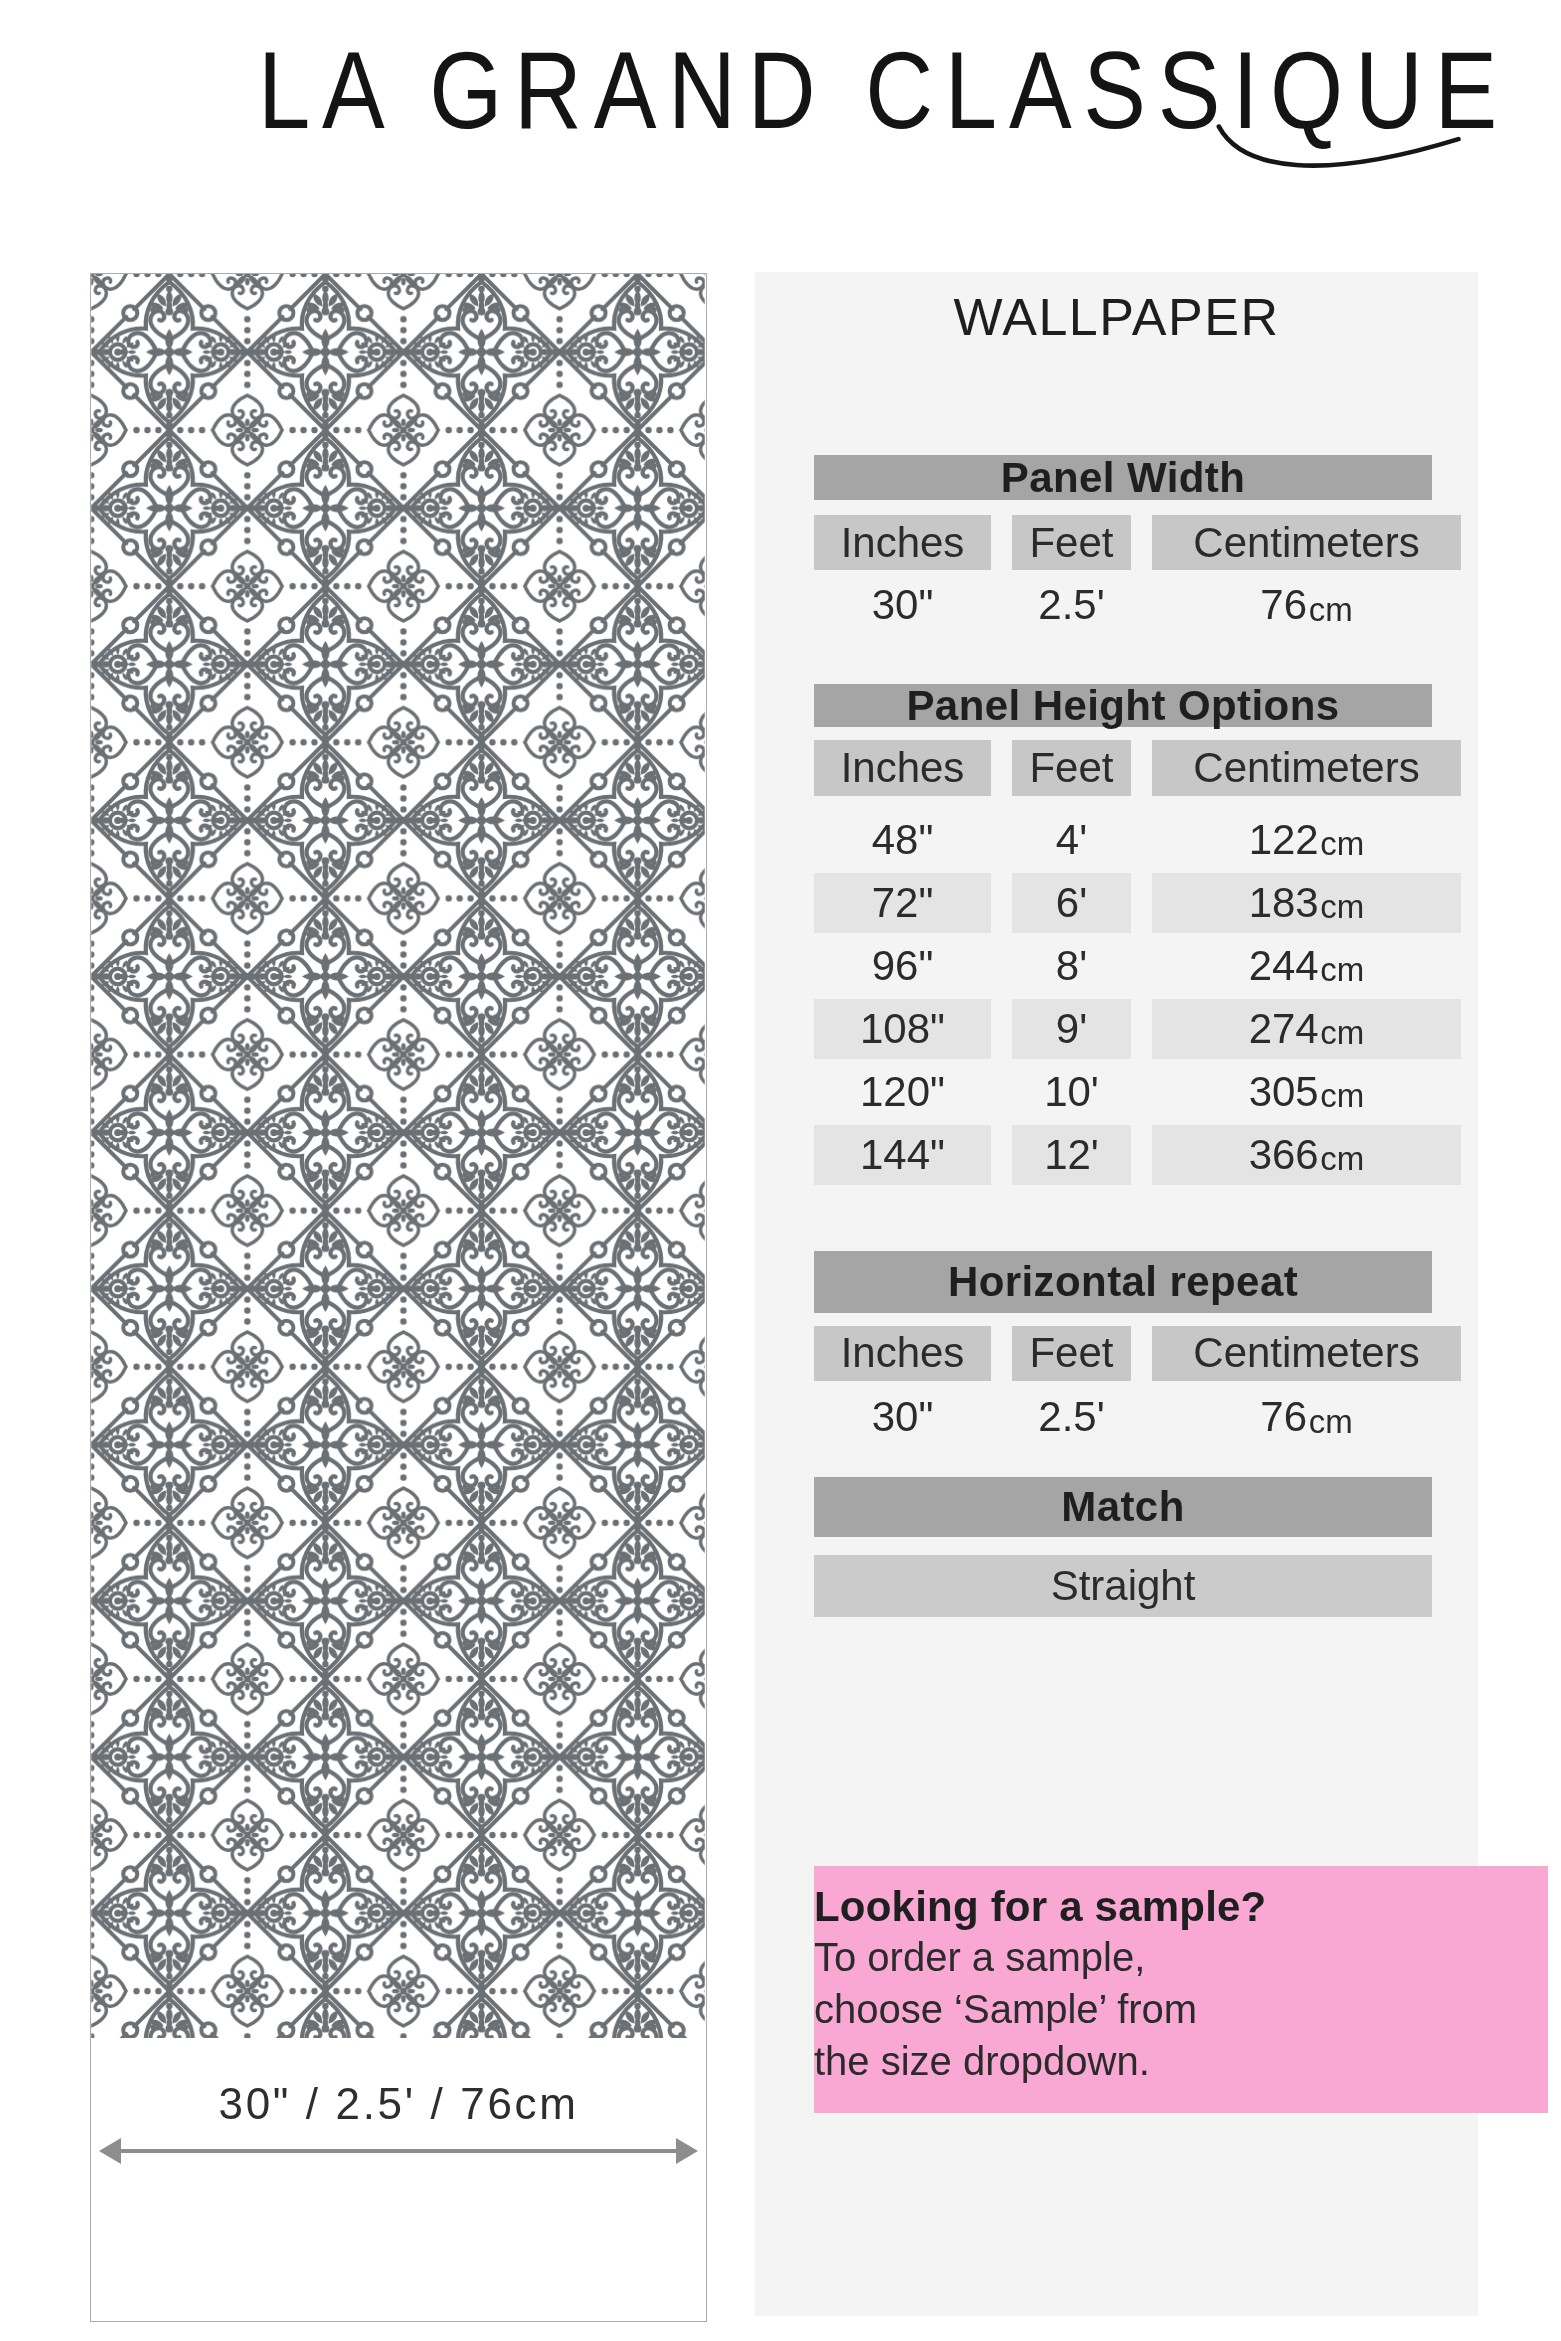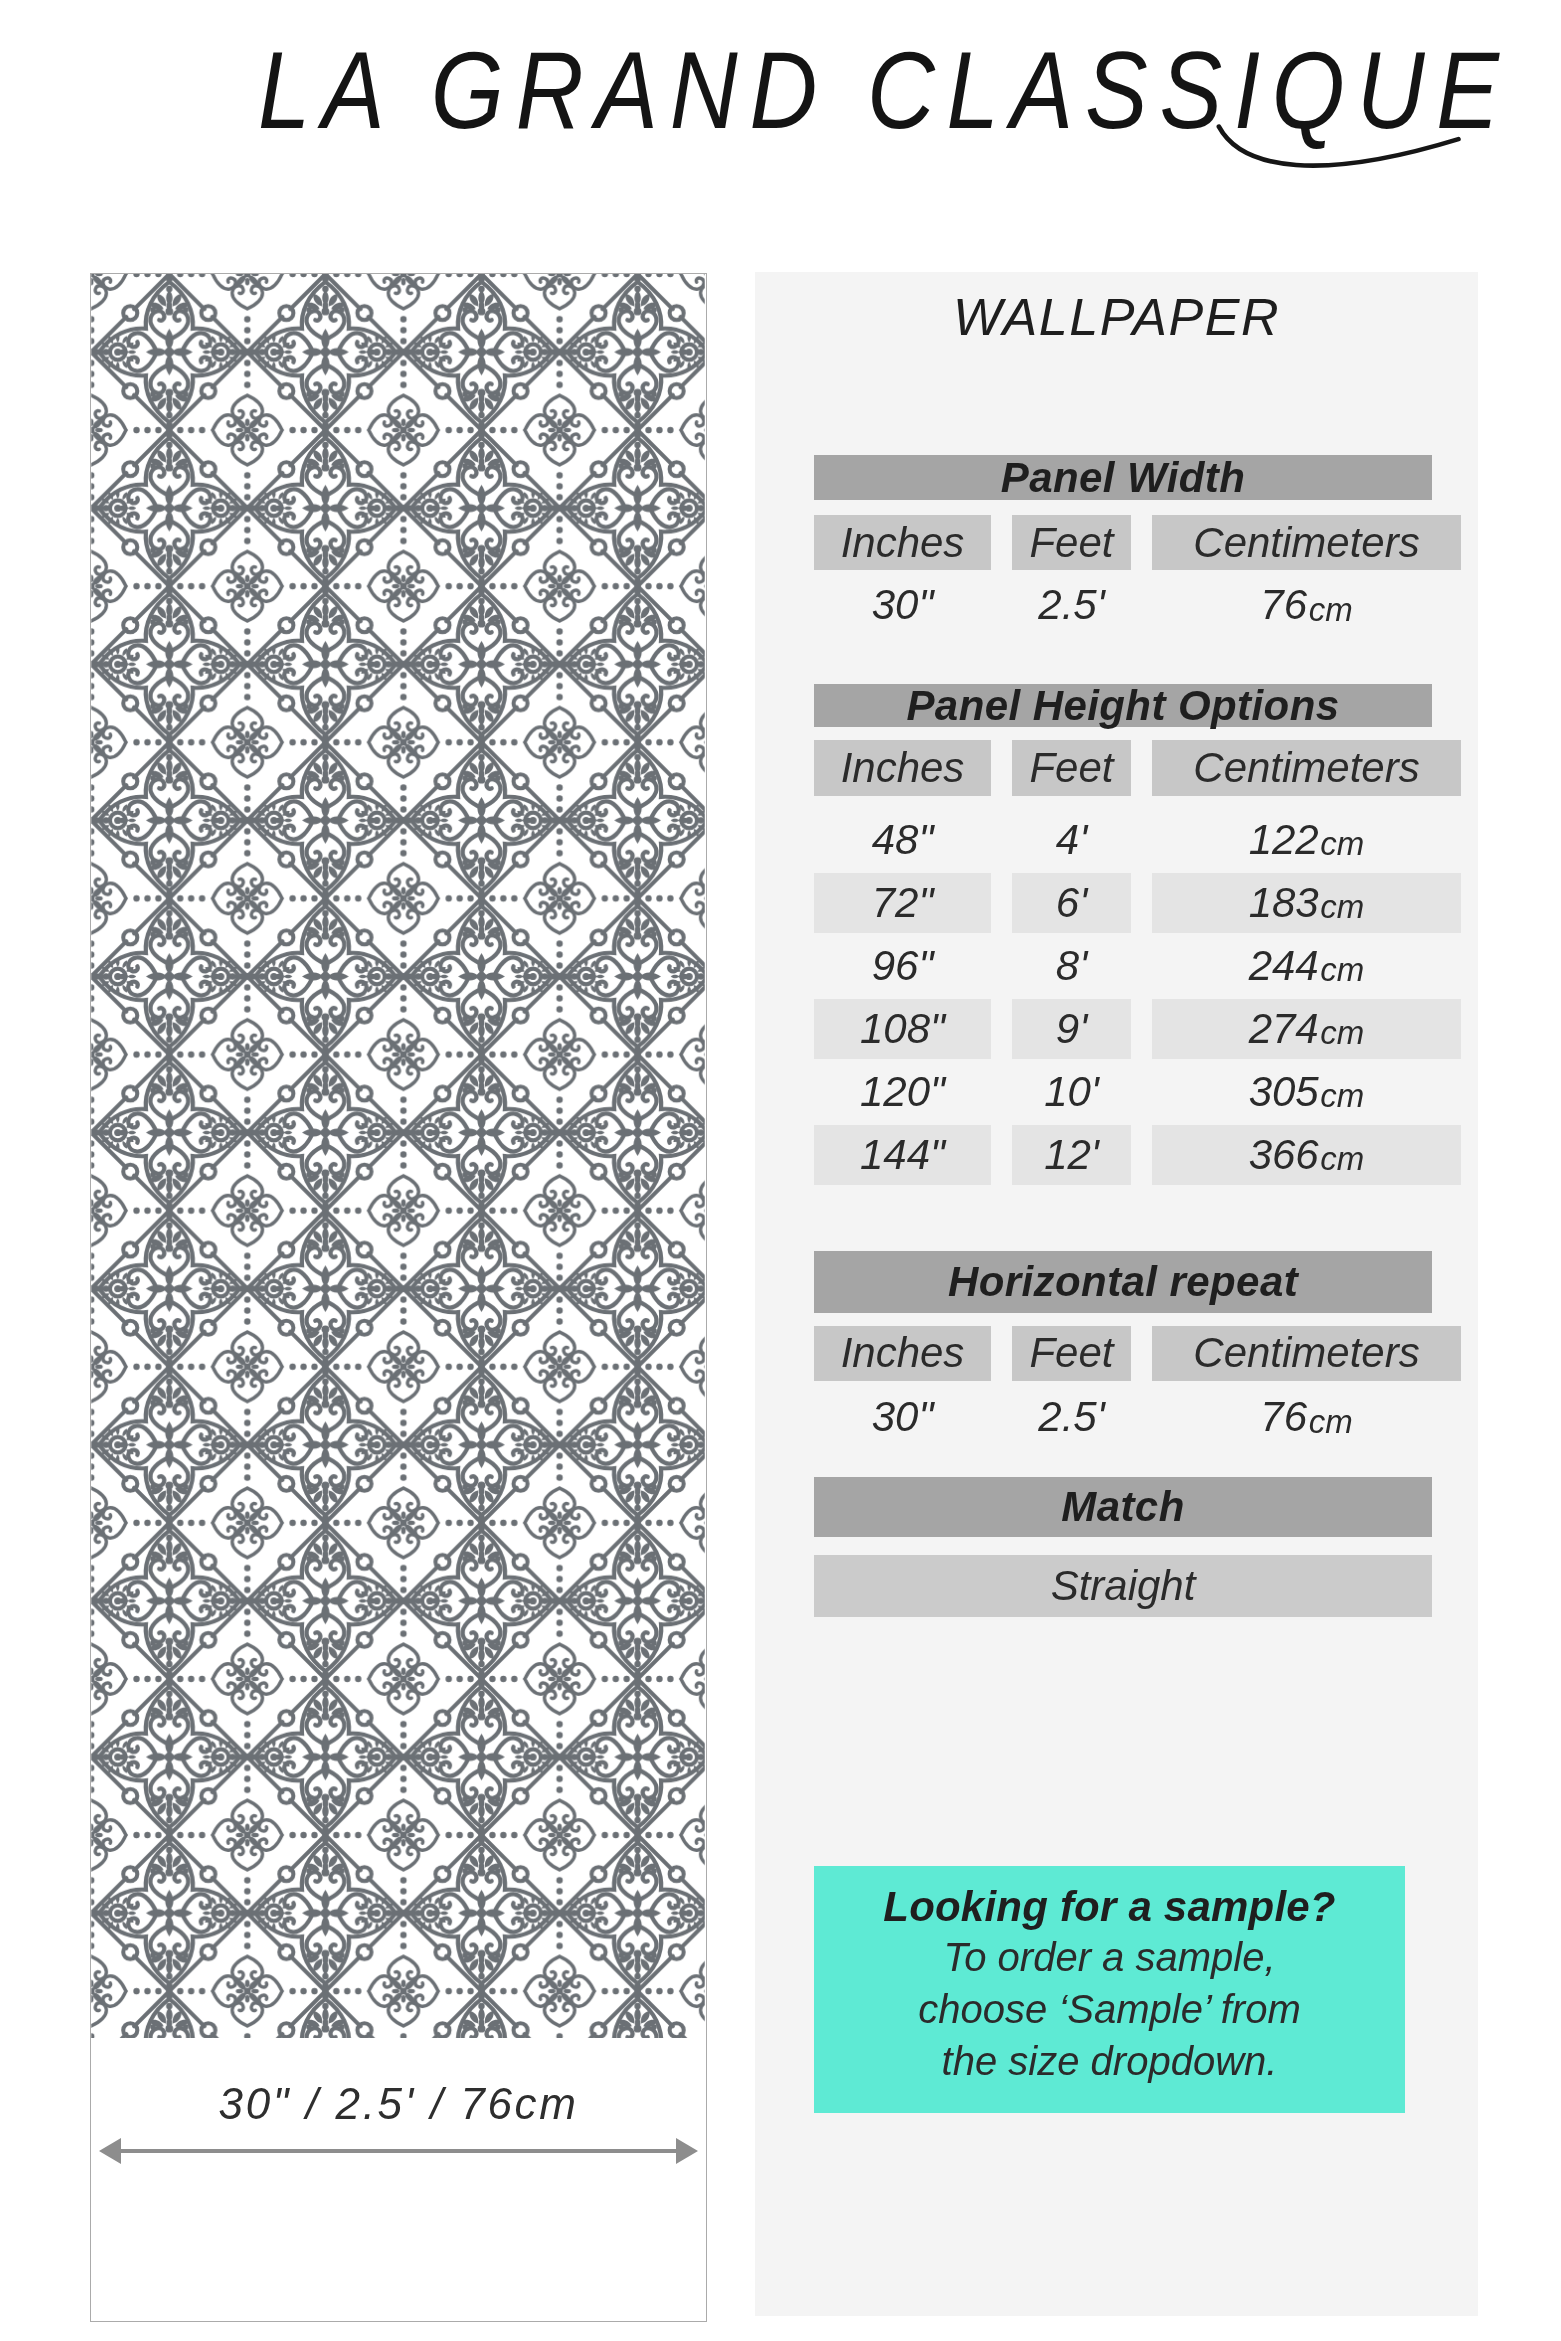--- a/index.html
+++ b/index.html
@@ -1,17 +1,17 @@
 <!DOCTYPE html>
 <html style="font-size:12.5px"><head>
 <meta charset="utf-8">
 <style>
   html,body{margin:0;padding:0;background:#ffffff;}
   .page{position:relative;width:1561px;height:2342px;background:#ffffff;overflow:hidden;
-        font-family:"Liberation Sans", sans-serif;color:#1c1c1c;font-style:italic;}
+        font-family:"Liberation Sans", sans-serif;color:#1c1c1c;}
 
   
   .brand{position:absolute;left:258px;top:31px;width:1233px;text-align:center;}
   .brand-title{font-size:94px;font-weight:200;letter-spacing:0.125em;line-height:1.1;
                transform:scaleY(1.16);transform-origin:center top;color:#141414;white-space:nowrap;}
   .brand-sub{position:absolute;left:0;top:153px;width:100%;font-size:34px;font-weight:300;
              letter-spacing:0.095em;color:#1d1d1d;white-space:nowrap;}
   .swash{position:absolute;left:954px;top:91px;pointer-events:none;}
 
   
@@ -47,22 +47,22 @@
   .grid3{display:grid;grid-template-columns:177px 119px 309px;column-gap:21px;}
   .cellbg{background:#c7c7c7;}
   .cell{display:flex;align-items:center;justify-content:center;font-size:42px;font-weight:300;color:#2b2b2b;}
   .cm{font-size:33px;margin-left:1.6px;align-self:center;line-height:1;padding-top:7.8px;}
   .valrow .cell{background:transparent;}
   .ph-rows .row{margin-bottom:3.1px;}
   .ph-rows .row .cell{height:60px;}
   .ph-rows .row:nth-child(even) .cell{background:#e4e4e4;}
   .straight-row{background:#cbcbcb;display:flex;align-items:center;justify-content:center;
                 font-size:42px;font-weight:300;color:#2b2b2b;}
-  .sample-box{position:absolute;left:59px;top:1594px;width:591px;height:247px;background:#5eead4;
-              text-align:center;box-sizing:border-box;padding-top:17px;}
+  .sample-box{position:absolute;left:59px;top:1594px;width:734px;height:247px;background:#f9a8d4;
+              box-sizing:border-box;padding-top:17px;}
   .sample-box h3{margin:0;font-size:42px;font-weight:700;color:#1f1f1f;letter-spacing:0.005em;}
   .sample-box p{margin:0;font-size:40px;font-weight:300;color:#2b2b2b;line-height:52px;}
 </style>
 </head>
 <body>
 
 <div class="page">
 
   <div class="brand">
     <div class="brand-title">LA GRAND CLASSIQUE</div>

